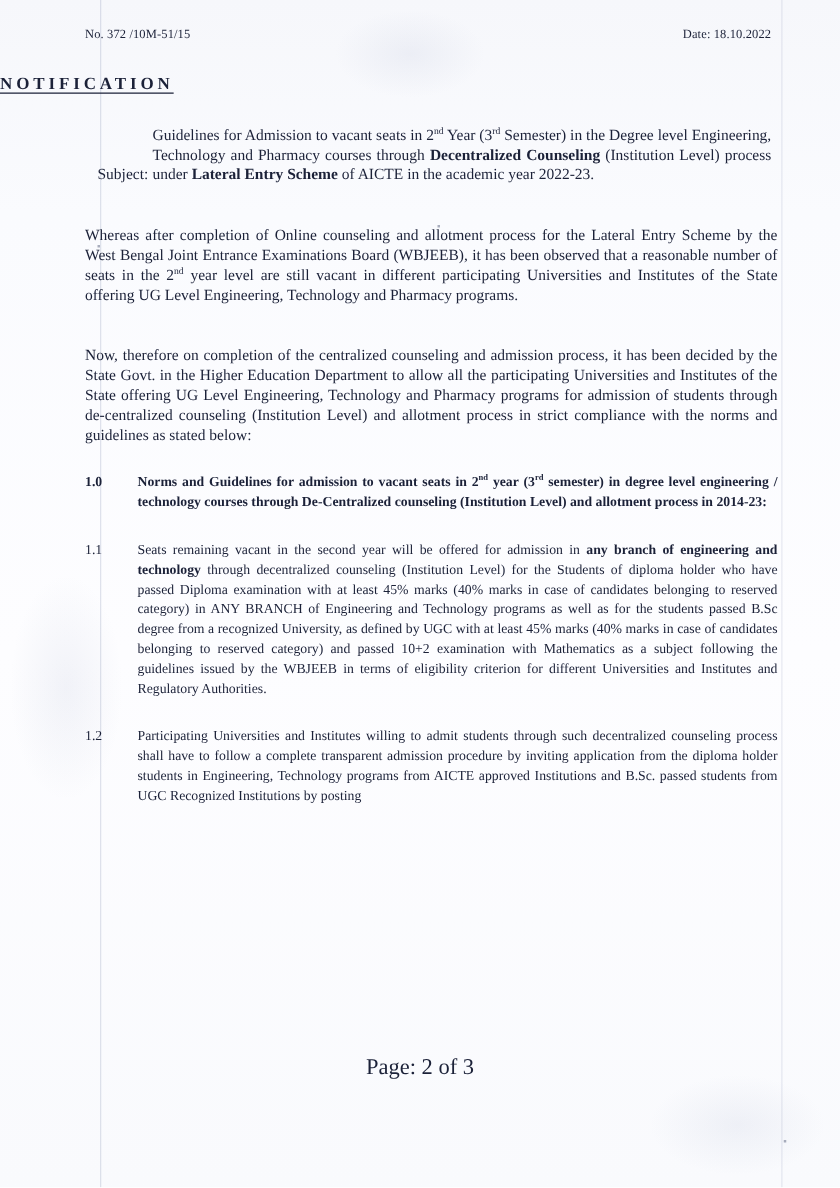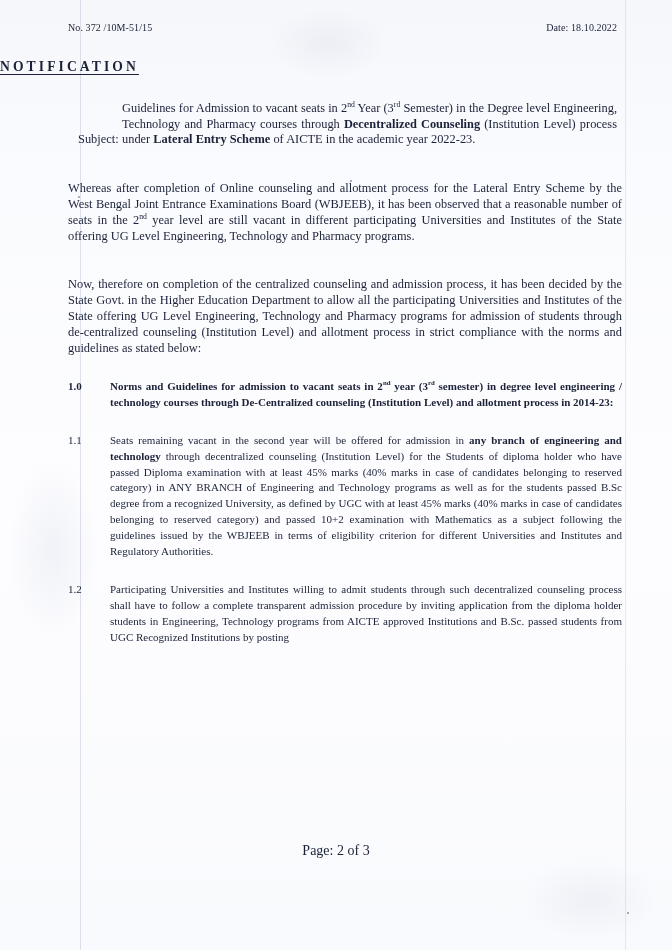--- a/index.html
+++ b/index.html
@@ -149,21 +149,21 @@
   .clause.bold .clause-body { font-weight: bold; }
 
   b { font-weight: bold; }
 
   
   .page-footer {
     position: absolute;
     left: 0; right: 0;
     top: 843px;
     text-align: center;
-    font-size: 14px;
+    font-size: 18px;
   }
 </style>
 </head>
 <body>
 
 <div id="page">
 
   <div class="scan-blotch blotch-a"></div>
   <div class="scan-blotch blotch-b"></div>
   <div class="scan-blotch blotch-c"></div>

